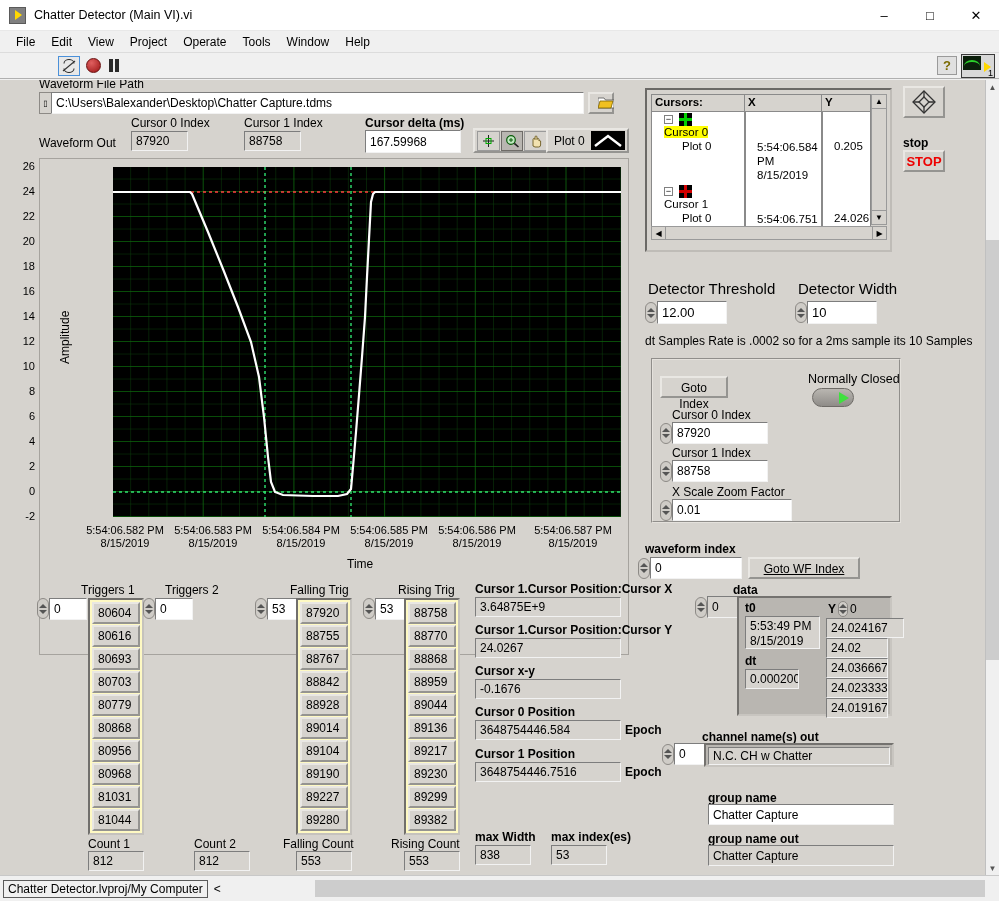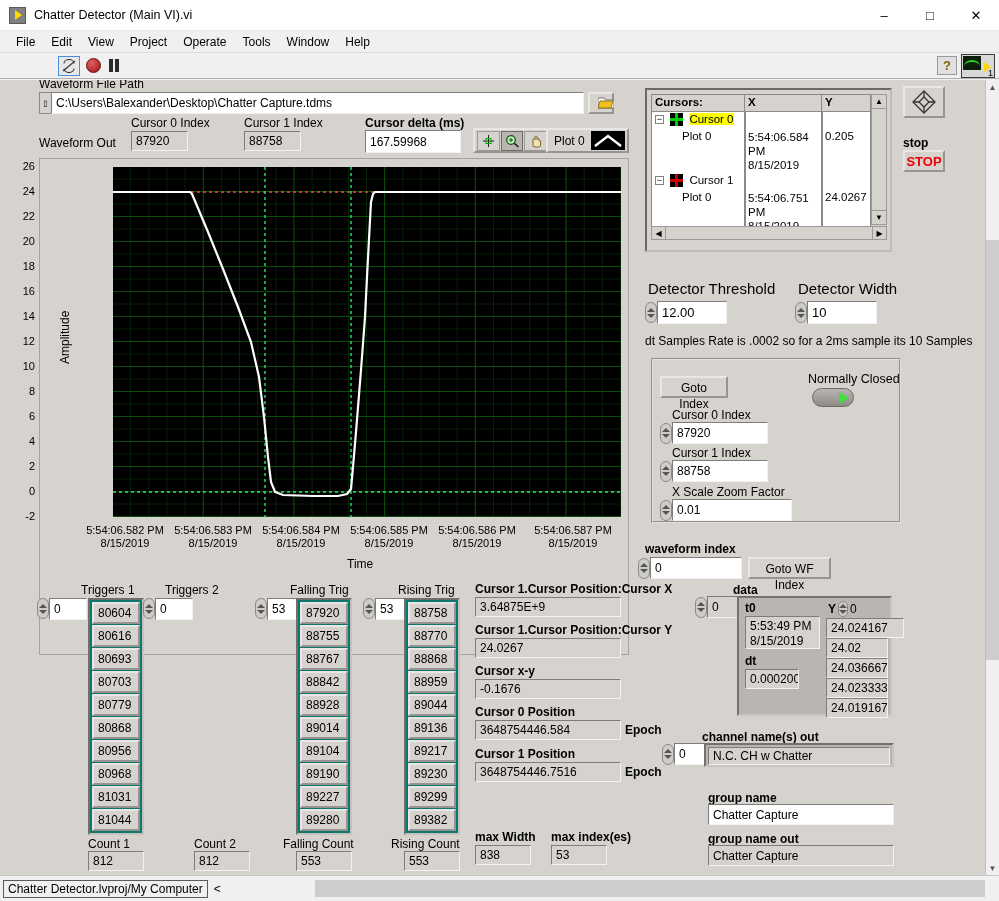--- a/index.html
+++ b/index.html
@@ -130,36 +130,36 @@
 
   
   #cursor-box { position:absolute; left:645px; top:8px; width:247px; height:164px;
     background:#d6d3ce; border:2px inset #bfbcb7; padding:4px; }
   #cursor-table { position:absolute; left:651px; top:14px; width:220px; height:146px;
     background:#fff; border:1px solid #8a8a8a; overflow:hidden; }
   .ct-head { display:flex; height:17px; background:#d6d3ce;
     border-bottom:1px solid #8a8a8a; font-weight:bold; font-size:11.5px;justify-content:space-between; }
   .ct-head div { border-right:1px solid #8a8a8a; padding:1px 3px; }
   .ct-row { display:flex; font-size:11.5px; }
-  .ct-row > div { border-right:1px solid #8a8a8a; padding:1px 3px;
+  .ct-row > div { border-right:1px solid #8a8a8a; padding:1px 12px;
     min-height:17px; overflow:hidden; }
   .expander { display:inline-block; width:9px; height:9px; border:1px solid #808080;
     background:#fff; text-align:center; line-height:7px; font-size:9px;
     margin-right:3px; vertical-align:middle; }
   .cur-glyph { display:inline-block; width:13px; height:13px; background:#000;
     vertical-align:middle; margin-right:3px; position:relative; }
   .cur-glyph::before { content:''; position:absolute; left:0; top:5px; width:13px;
     height:3px; }
   .cur-glyph::after { content:''; position:absolute; left:5px; top:0; width:3px;
     height:13px; }
   .cur-glyph.g0::before, .cur-glyph.g0::after { background:#00d000; }
   .cur-glyph.g1::before, .cur-glyph.g1::after { background:#d00000; }
 
   
-  .arr-box { border:2px inset #c5c2bd; background:#0f766e; padding:2px; }
+  .arr-box { border:2px inset #c5c2bd; background:#fef9c3; padding:2px; }
   .arr-cell { background:#d6d3ce; border:2px outset #e9e7e3; height:22px;
     line-height:18px; padding:0 4px; font-size:12px; margin-bottom:1px; }
 </style>
 </head>
 <body>
 
 <div class="titlebar">
   <span class="title-icon">
       <span class="tri"></span>
     </span>
@@ -461,21 +461,21 @@
   </div>
 
   <div style="position:absolute;left:645px;top:462px;" class="lbl-b">waveform index</div>
   <div style="position:absolute;left:638px;top:477px;display:flex;align-items:center;">
     <div class="spin">
         <i class="up"></i>
         <i class="dn"></i>
       </div>
     <div class="ctl" style="width:92px;height:22px;line-height:19px;">0</div>
   </div>
-  <div class="btn3d" style="position:absolute;left:748px;top:477px;width:83px;height:22px;line-height:16px;">Goto WF Index</div>
+  <div class="btn3d" style="position:absolute;left:748px;top:477px;width:112px;height:22px;line-height:16px;text-decoration:underline;">Goto WF Index</div>
 
   <div style="position:absolute;left:733px;top:503px;" class="lbl-b">data</div>
   <div style="position:absolute;left:695px;top:516px;display:flex;align-items:center;">
     <div class="spin">
         <i class="up"></i>
         <i class="dn"></i>
       </div>
     <div class="ind" style="width:36px;height:22px;line-height:19px;">0</div>
   </div>
 

